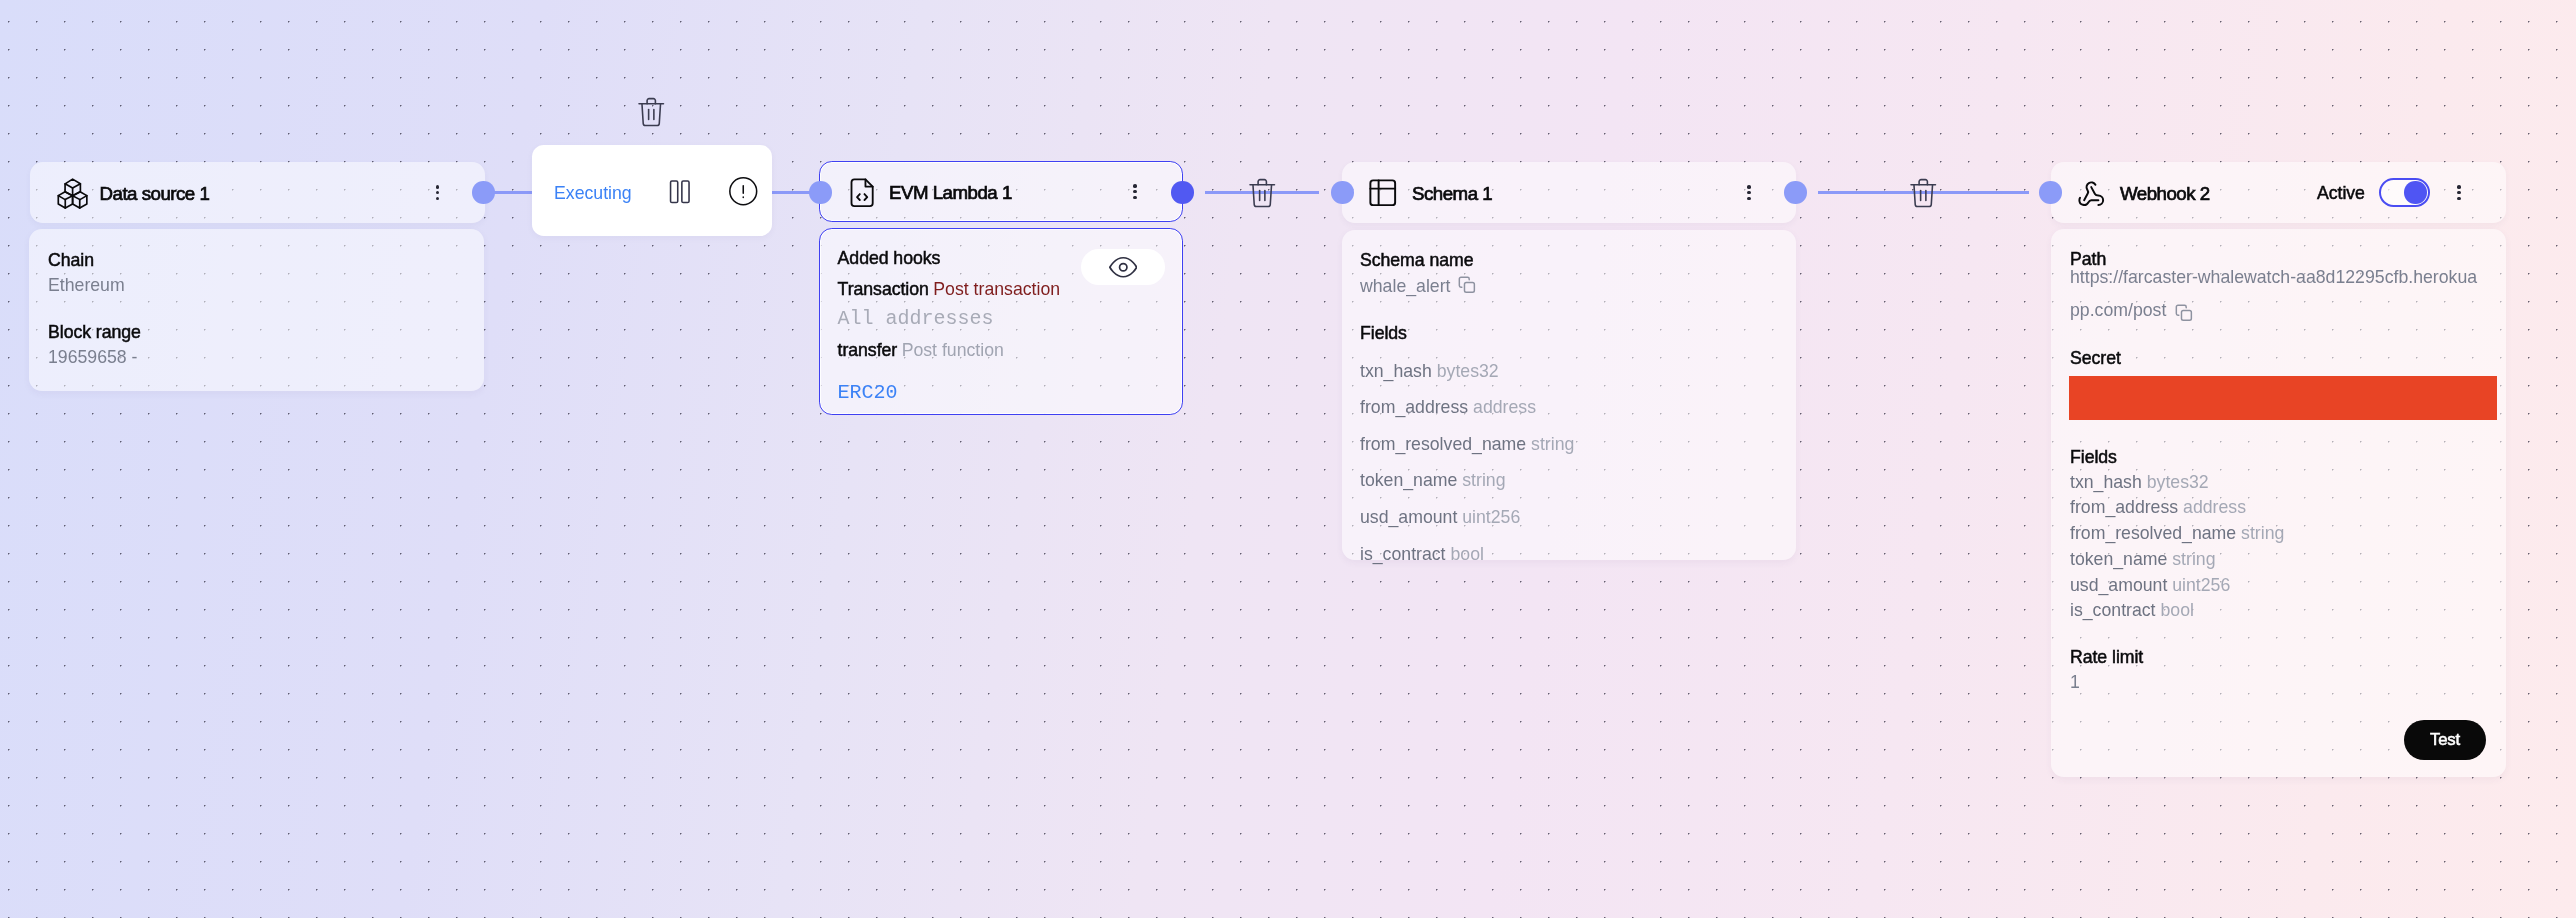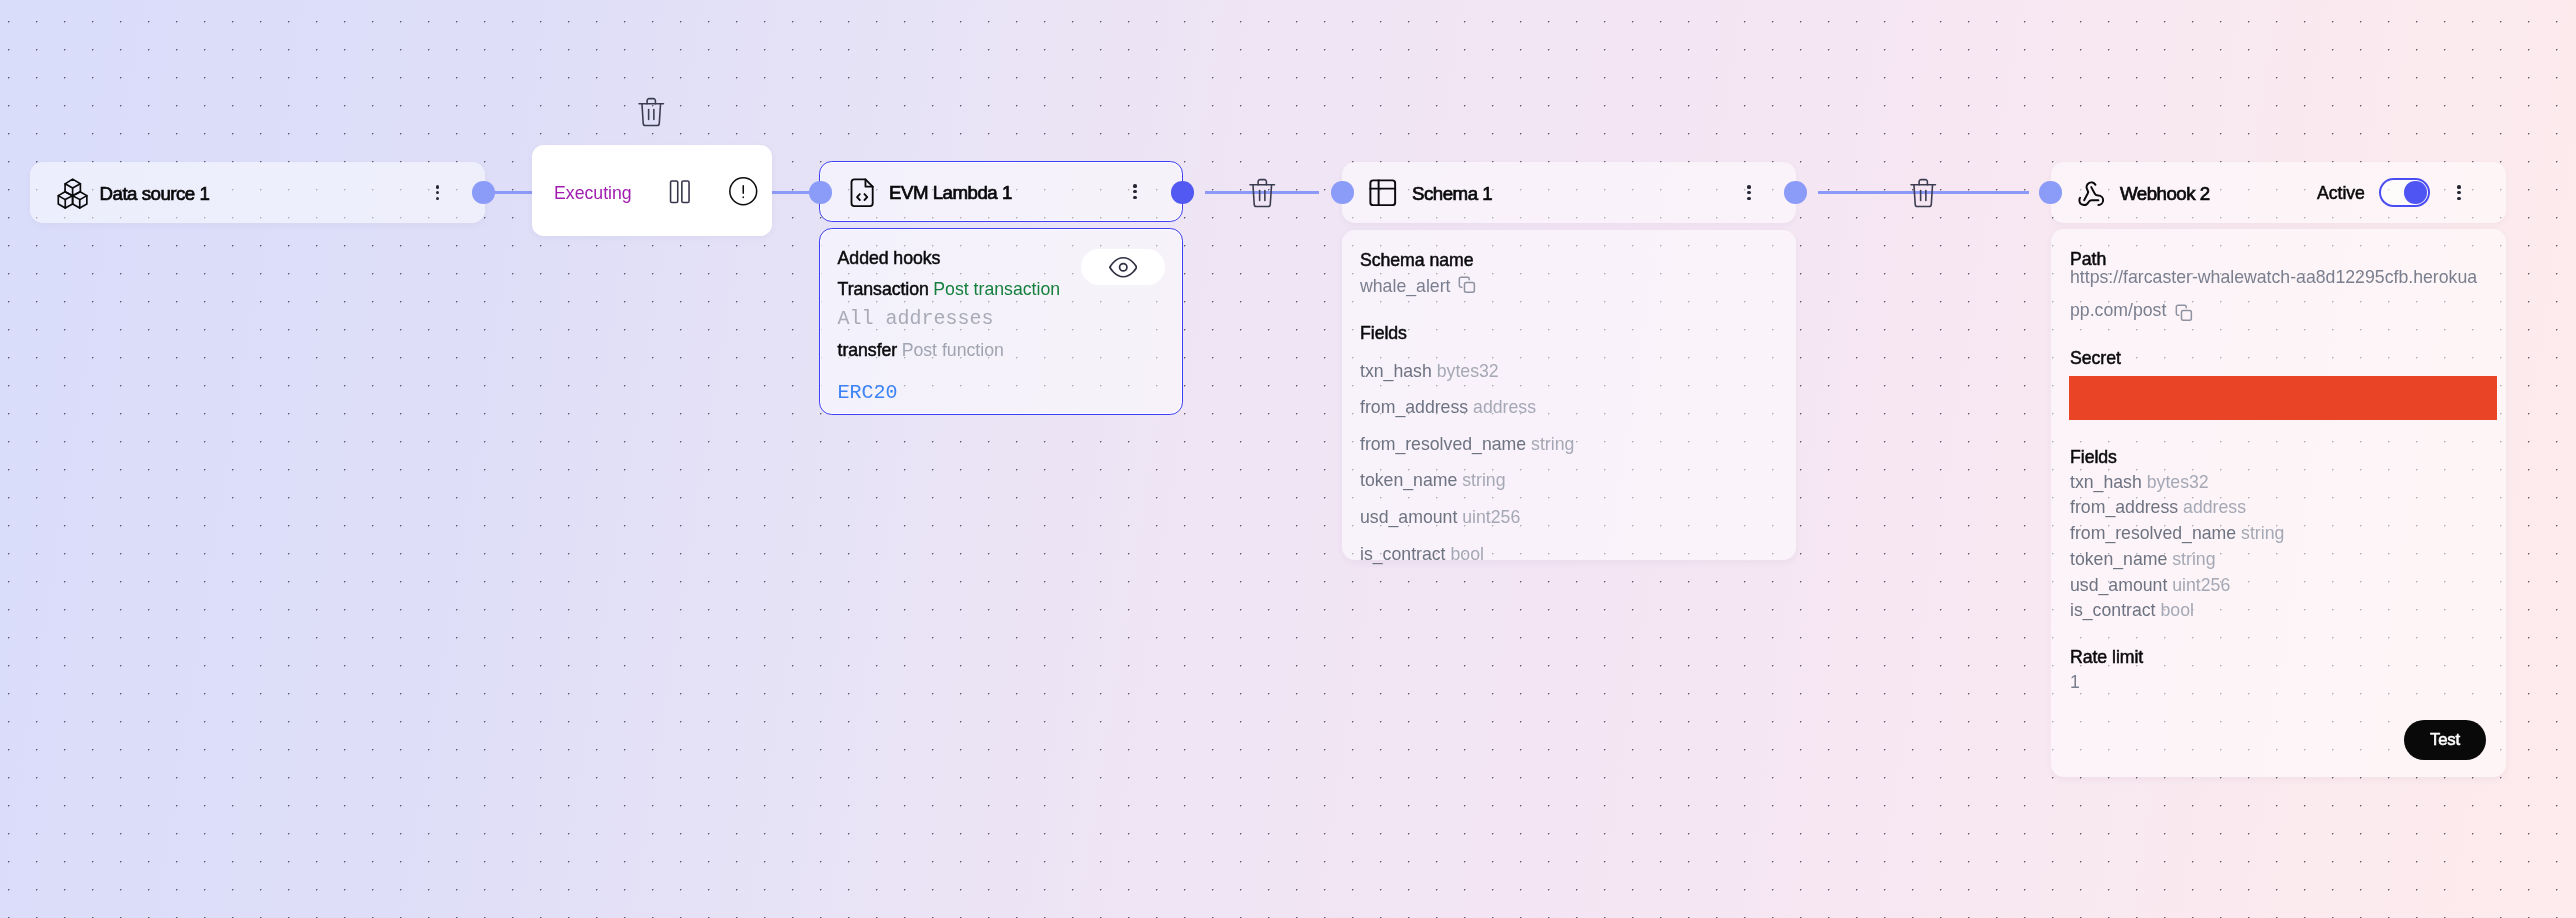--- a/index.html
+++ b/index.html
@@ -98,24 +98,30 @@
         <path d="M23.1 13.66 V20.2 L17.6 23.25"></path>
       </svg>
     </span>
     <span class="hdr-title" style="left:70px;top:23px">Data source 1</span>
     <span class="kebab" style="left:406px;top:23px">
         <i></i>
         <i></i>
         <i></i>
       </span>
   </div>
+  <div class="card" style="left:29px;top:229px;width:455px;height:162px">
+    <span class="lbl" style="left:19px;top:22.6px">Chain</span>
+    <span class="val" style="left:19px;top:48px">Ethereum</span>
+    <span class="lbl" style="left:19px;top:95px">Block range</span>
+    <span class="val" style="left:19px;top:120px">19659658 -</span>
+  </div>
   <div class="port light" style="left:472px;top:181px"></div>
 
   <div class="statuspanel" style="left:532px;top:145px;width:240px;height:91px">
-    <span class="val" style="left:22px;top:40px;color:#a21caf">Executing</span>
+    <span class="val" style="left:22px;top:40px;color:#3b82f6">Executing</span>
     <span class="ico" style="left:136px;top:35px">
       <svg width="23.6" height="23.6" viewBox="0 0 24 24" fill="none" stroke="#34354a" stroke-width="1.6" stroke-linecap="round" stroke-linejoin="round">
         <rect x="2.6" y="1.1" width="7.3" height="21.8" rx="1.4"></rect>
         <rect x="14.1" y="1.1" width="7.3" height="21.8" rx="1.4"></rect>
       </svg>
     </span>
     <span class="ico" style="left:197px;top:32px">
       <svg width="28.5" height="28.5" viewBox="0 0 24 24" fill="none" stroke="#0d0d10" stroke-width="1.3" stroke-linecap="round" stroke-linejoin="round">
         <circle cx="12" cy="12" r="11.3"></circle>
         <path d="M12 7.4 V13.6"></path>
@@ -143,21 +149,21 @@
   <div class="card sel" style="left:819px;top:228px;width:364px;height:187px">
     <span class="lbl" style="left:17.6px;top:21px">Added hooks</span>
     <span class="eyepill" style="left:261px;top:20px;width:84px;height:36px">
       <svg width="28.5" height="28.5" viewBox="0 0 24 24" fill="none" stroke="#2f3042" stroke-width="1.45" stroke-linecap="round" stroke-linejoin="round">
         <path d="M.7 12 s4.2 -8 11.3 -8 S23.3 12 23.3 12 s-4.2 8 -11.3 8 S.7 12 .7 12Z"></path>
         <circle cx="12" cy="12" r="3.1"></circle>
       </svg>
     </span>
     <span style="position:absolute;left:17.6px;top:52px;white-space:nowrap">
       <span class="lbl" style="position:static">Transaction</span>
-      <span class="val" style="position:static;color:#15803d">Post transaction</span>
+      <span class="val" style="position:static;color:#7f1d1d">Post transaction</span>
     </span>
     <span class="val mono" style="left:17.6px;top:82px;color:#a8abb7">All addresses</span>
     <span style="position:absolute;left:17.6px;top:113px;white-space:nowrap">
       <span class="lbl" style="position:static">transfer</span>
       <span class="val" style="position:static;color:#a0a4b1">Post function</span>
     </span>
     <span class="val mono" style="left:17.6px;top:156px;color:#3b82f6">ERC20</span>
   </div>
   <div class="port light" style="left:809px;top:181px"></div>
   <div class="port dark" style="left:1171px;top:181px"></div>

